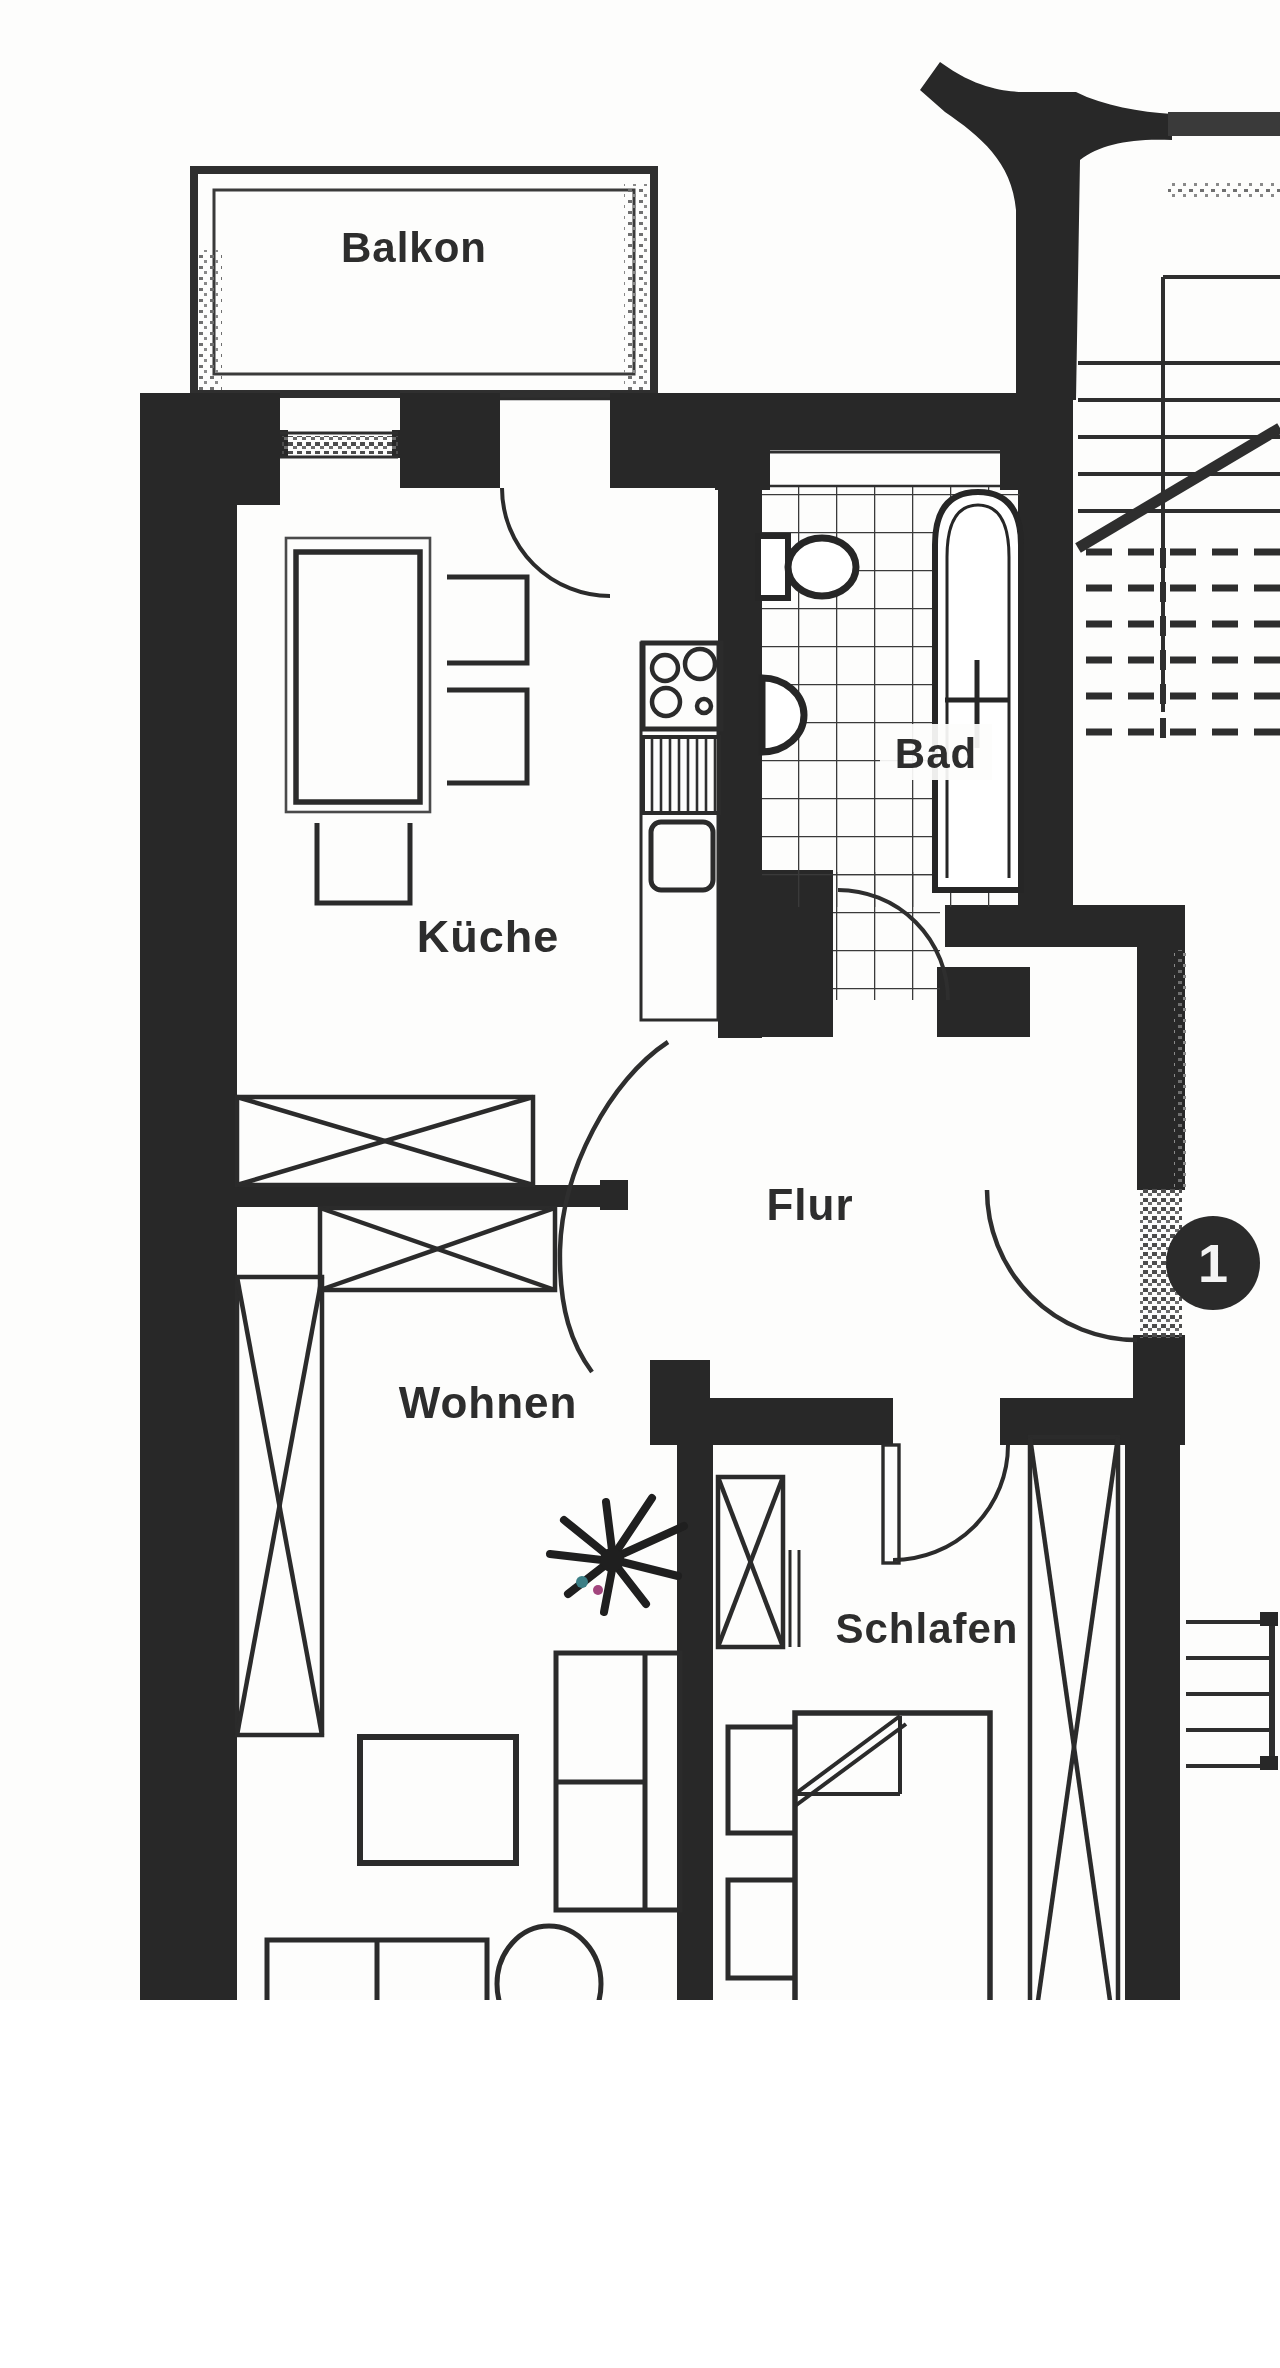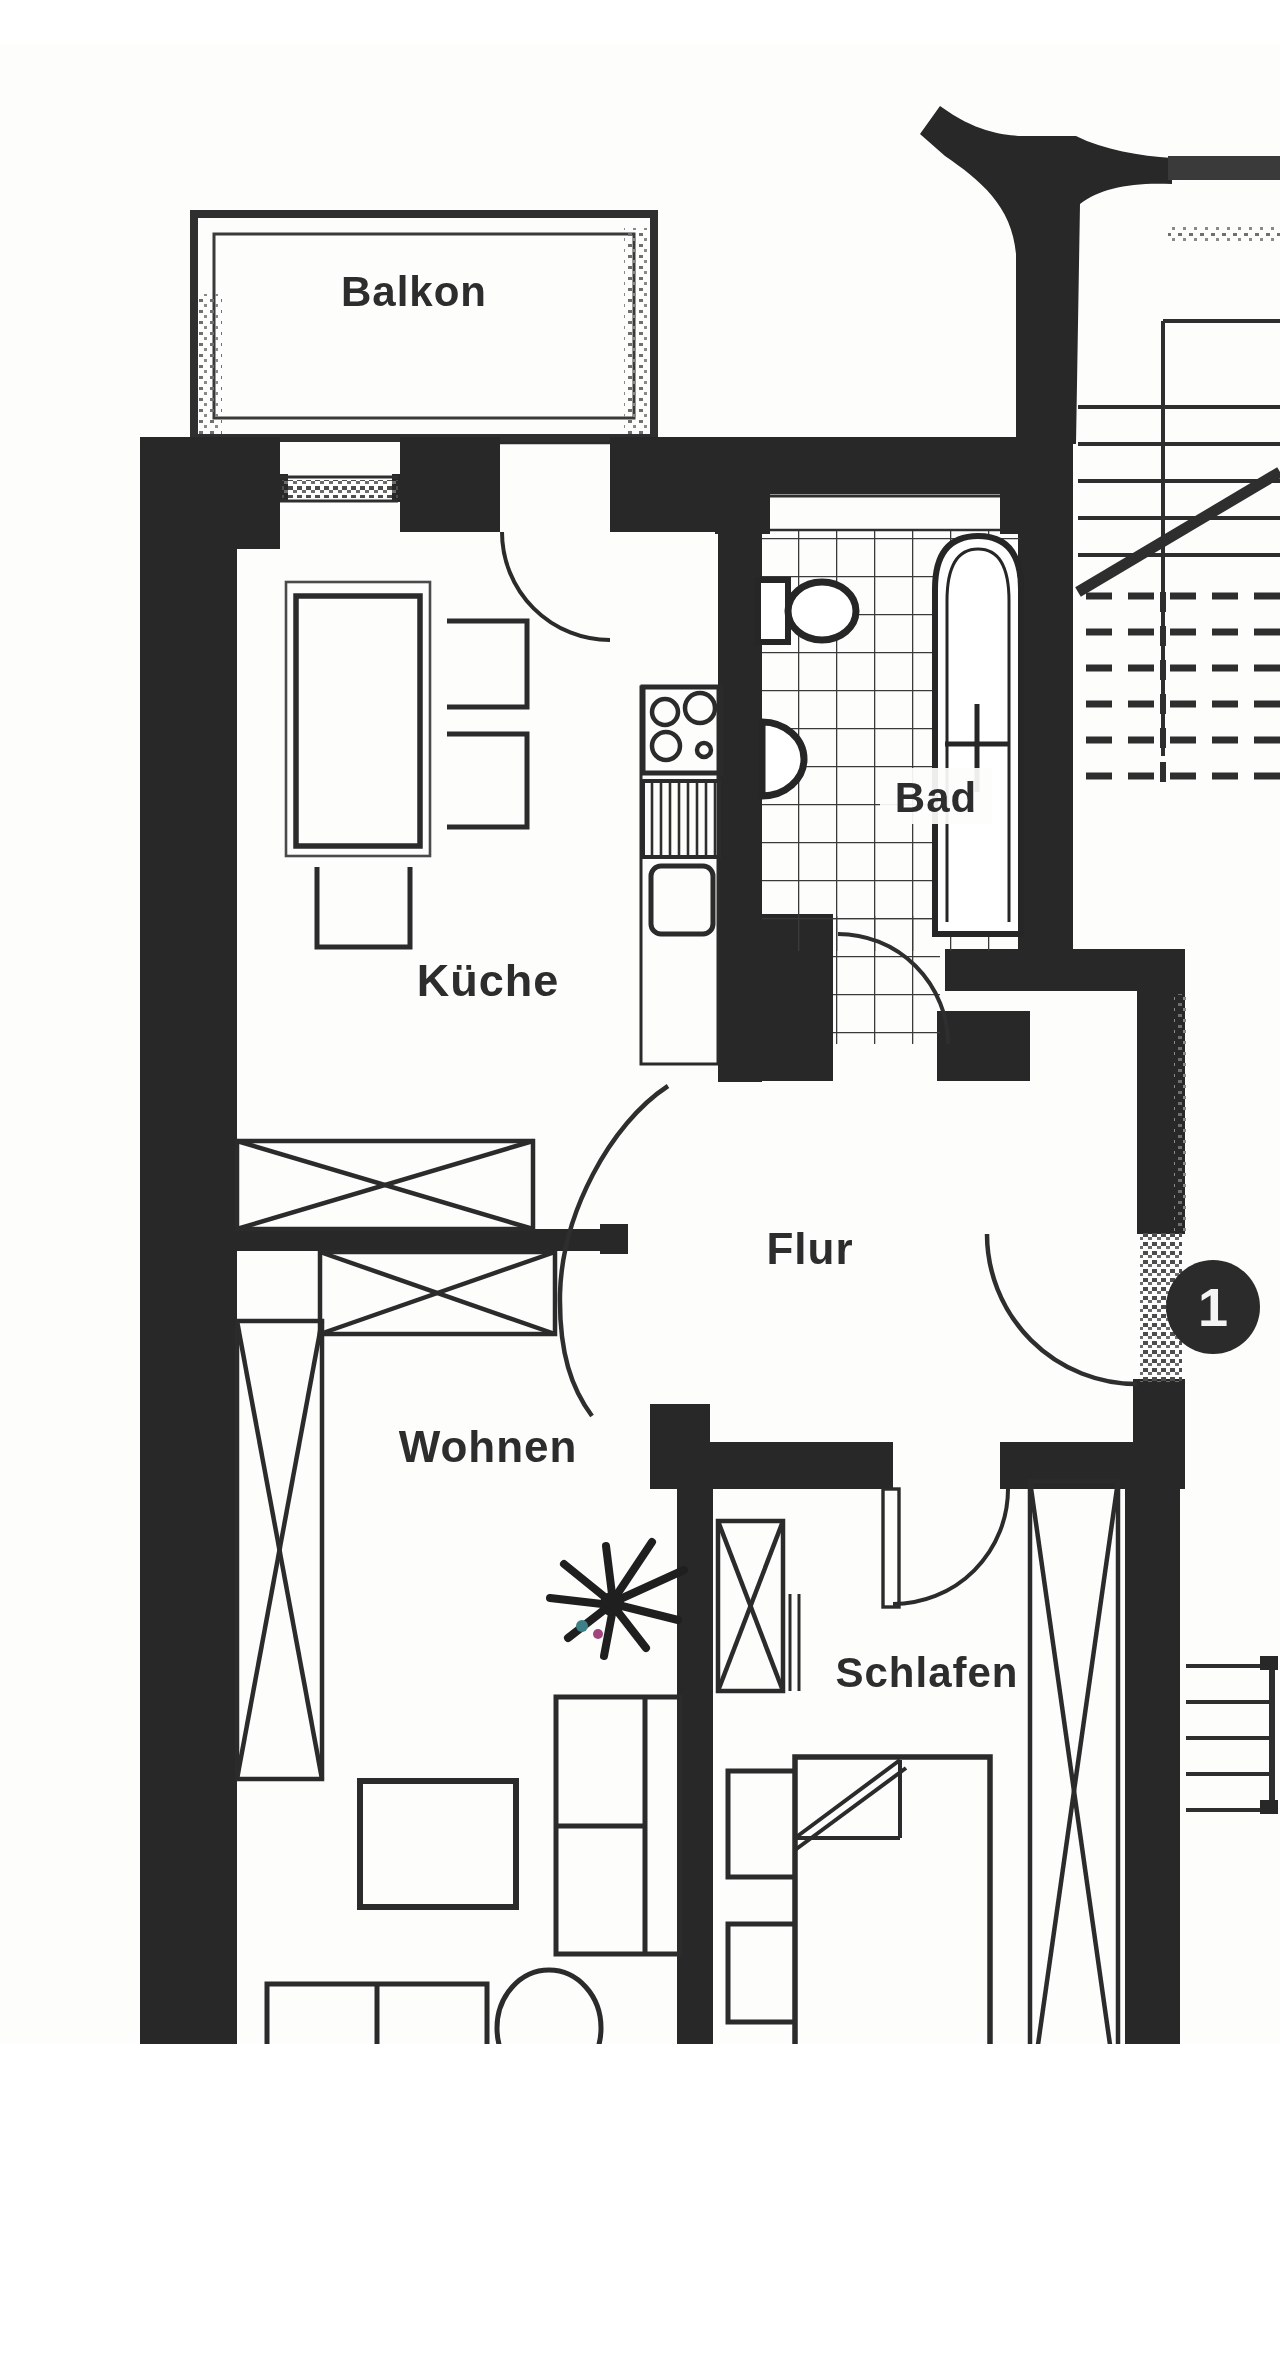--- a/index.html
+++ b/index.html
@@ -2,21 +2,20 @@
 <html><head>
 <meta charset="utf-8">
 <style>
   html,body{margin:0;padding:0;background:#ffffff;}
   .page{
     position:relative;
     width:1280px;height:2000px;
     background:#737373;
     font-family:"Liberation Sans", sans-serif;
     overflow:hidden;
-    margin-top:44px;
   }
   svg{display:block;}
   .plan-label{
     font-family:"Liberation Sans", sans-serif;
     font-weight:600;
     fill:#2d2d2d;
     letter-spacing:1px;
   }
   .badge-text{
     font-family:"Liberation Sans", sans-serif;

